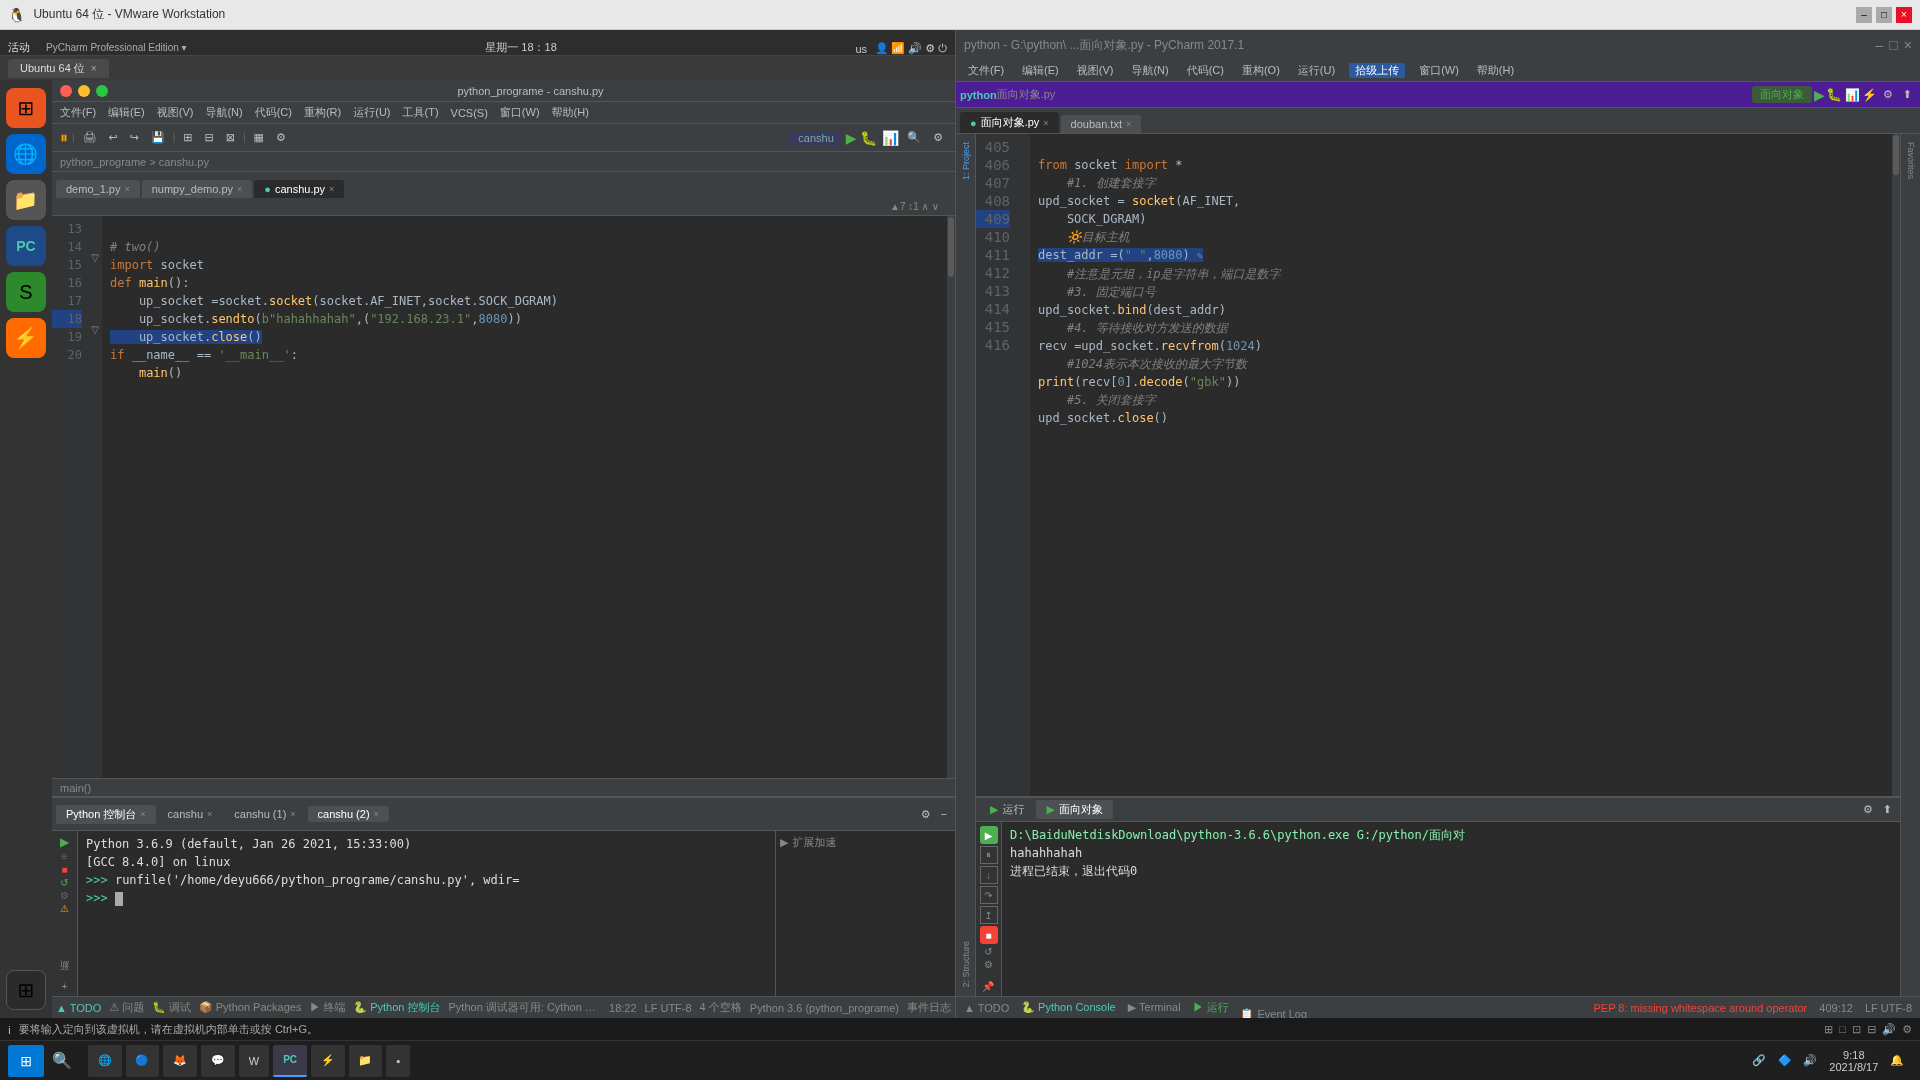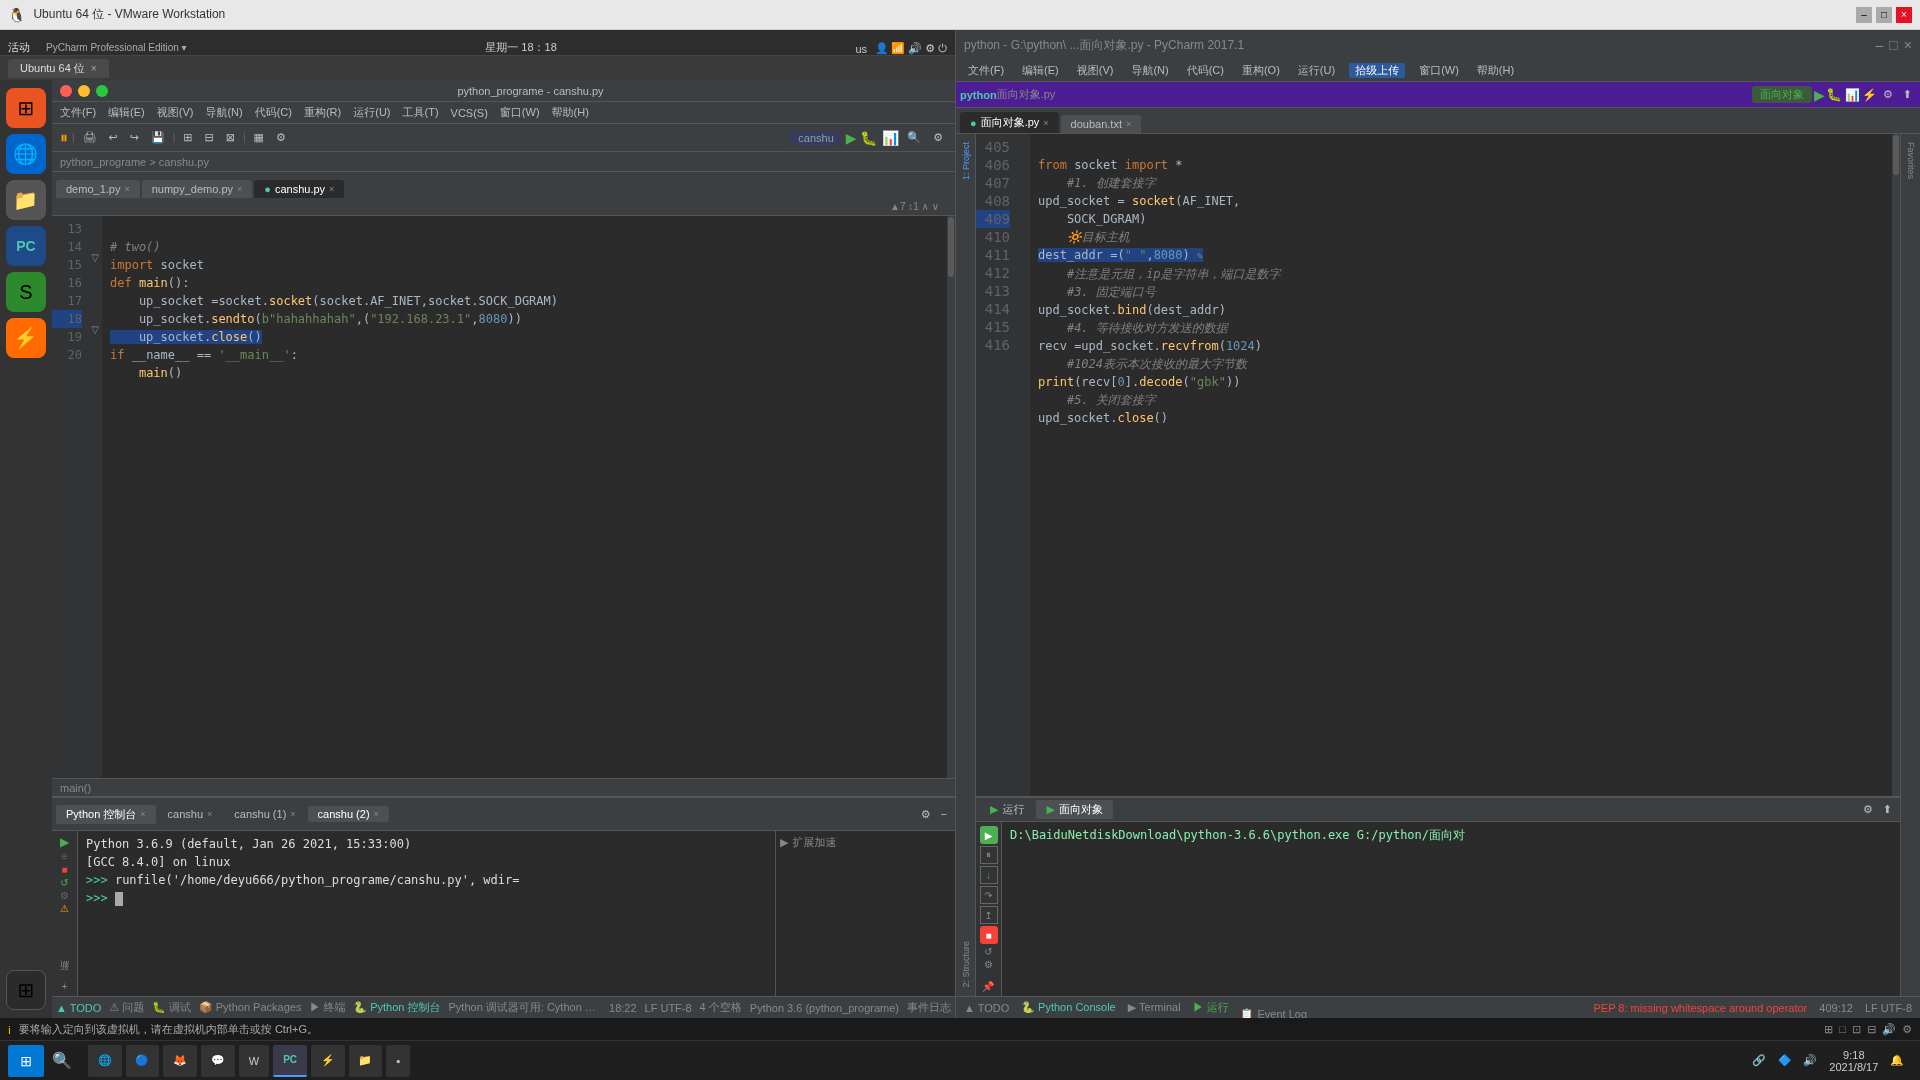--- a/index.html
+++ b/index.html
@@ -474,21 +474,23 @@
               <span style="width:18px; height:18px; border:1px solid #666; display:flex; align-items:center; justify-content:center; color:#888; font-size:10px; cursor:pointer;">↷</span>
               <span style="width:18px; height:18px; border:1px solid #666; display:flex; align-items:center; justify-content:center; color:#888; font-size:10px; cursor:pointer;">↥</span>
               <button style="background:#f44336; border:none; color:white; width:18px; height:18px; border-radius:3px; cursor:pointer; font-size:10px;">■</button>
               <span style="color:#888; font-size:10px; cursor:pointer;">↺</span>
               <span style="color:#888; font-size:10px; cursor:pointer;">⚙</span>
               <div style="flex:1;"></div>
               <span style="color:#888; font-size:10px; cursor:pointer;">📌</span>
             </div>
             <div class="pycharm-console">
               <div style="line-height:18px; color:#86efac;">D:\BaiduNetdiskDownload\python-3.6.6\python.exe G:/python/面向对</div>
+              <div style="line-height:18px; color:#ddd;">hahahhahah</div>
               <div style="line-height:18px;"> </div>
+              <div style="line-height:18px; color:#ddd;">进程已结束，退出代码0</div>
             </div>
           </div>
         </div>
       </div>
 
       <div style="width:20px; background:#3c3f41; display:flex; flex-direction:column; align-items:center; padding:4px 0; border-left:1px solid #555;">
         <span style="color:#888; font-size:9px; writing-mode:vertical-lr; cursor:pointer; padding:4px 0;">Favorites</span>
       </div>
     </div>
 

